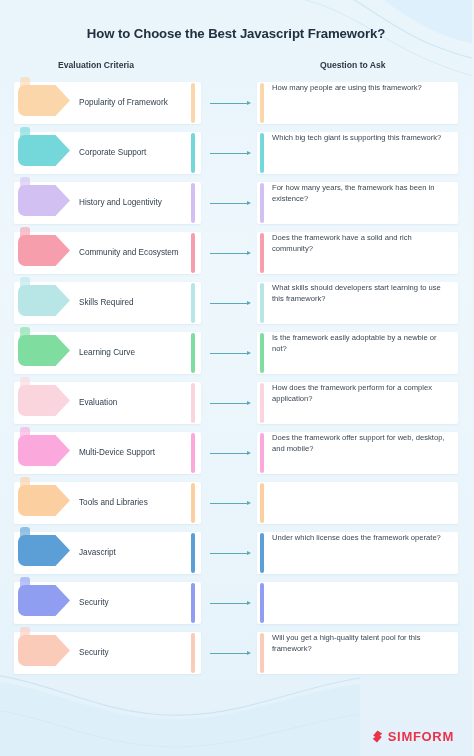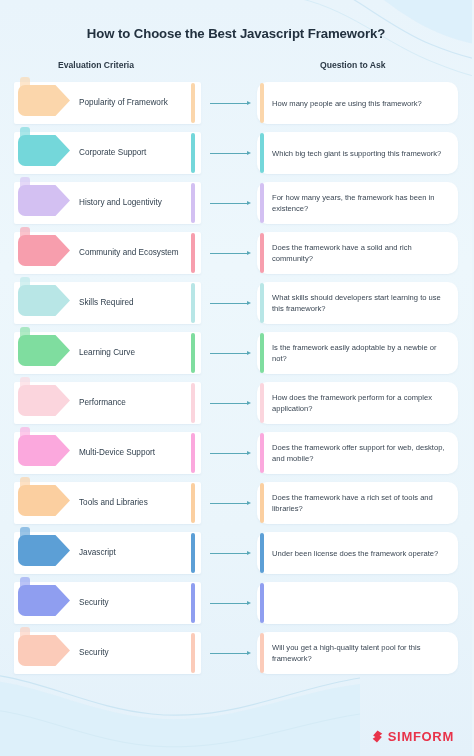--- a/index.html
+++ b/index.html
@@ -152,23 +152,23 @@
     border-left: 4px solid #5aa9b8;
     border-top: 2px solid transparent;
     border-bottom: 2px solid transparent;
   }
 
   
   .right-card {
     position: relative;
     flex: 1;
     background: #ffffff;
-    border-radius: 10px;
-    display: flex;
-    align-items: center;
+    border-radius: 2px;
+    display: flex;
+    align-items: flex-start;
     box-shadow: 0 1px 2px rgba(120,160,185,0.10);
   }
   .right-bar {
     position: absolute;
     left: 3px;
     top: 1px;
     bottom: 1px;
     width: 4px;
     border-radius: 2px;
   }
@@ -339,21 +339,21 @@
           <div class="right-bar" style="background: rgb(127, 221, 159);"></div>
           <div class="q-label">Is the framework easily adoptable by a newbie or not?</div>
         </div>
       </div>
       <div class="row">
         <div class="left-card">
           <div class="tag-wrap">
             <div class="tag-tab" style="background: rgb(251, 213, 221);"></div>
             <div class="tag-body" style="background: rgb(251, 213, 221);"></div>
           </div>
-          <div class="crit-label">Performance</div>
+          <div class="crit-label">Evaluation</div>
           <div class="left-bar" style="background: rgb(251, 213, 221);"></div>
         </div>
         <div class="connector">
           <div class="conn-line">
             <span class="conn-head"></span>
           </div>
         </div>
         <div class="right-card">
           <div class="right-bar" style="background: rgb(251, 213, 221);"></div>
           <div class="q-label">How does the framework perform for a complex application?</div>
@@ -387,40 +387,39 @@
           <div class="crit-label">Tools and Libraries</div>
           <div class="left-bar" style="background: rgb(251, 207, 160);"></div>
         </div>
         <div class="connector">
           <div class="conn-line">
             <span class="conn-head"></span>
           </div>
         </div>
         <div class="right-card">
           <div class="right-bar" style="background: rgb(251, 207, 160);"></div>
-          <div class="q-label">Does the framework have a rich set of tools and libraries?</div>
         </div>
       </div>
       <div class="row">
         <div class="left-card">
           <div class="tag-wrap">
             <div class="tag-tab" style="background: rgb(92, 159, 214);"></div>
             <div class="tag-body" style="background: rgb(92, 159, 214);"></div>
           </div>
           <div class="crit-label">Javascript</div>
           <div class="left-bar" style="background: rgb(92, 159, 214);"></div>
         </div>
         <div class="connector">
           <div class="conn-line">
             <span class="conn-head"></span>
           </div>
         </div>
         <div class="right-card">
           <div class="right-bar" style="background: rgb(92, 159, 214);"></div>
-          <div class="q-label">Under been license does the framework operate?</div>
+          <div class="q-label">Under which license does the framework operate?</div>
         </div>
       </div>
       <div class="row">
         <div class="left-card">
           <div class="tag-wrap">
             <div class="tag-tab" style="background: rgb(143, 158, 240);"></div>
             <div class="tag-body" style="background: rgb(143, 158, 240);"></div>
           </div>
           <div class="crit-label">Security</div>
           <div class="left-bar" style="background: rgb(143, 158, 240);"></div>

